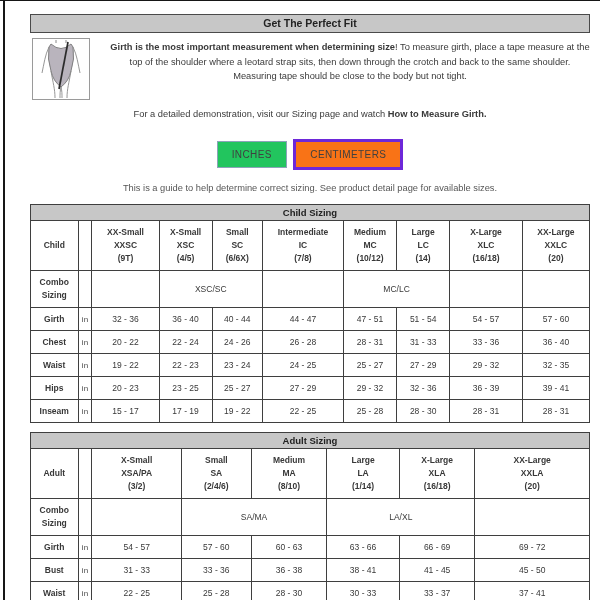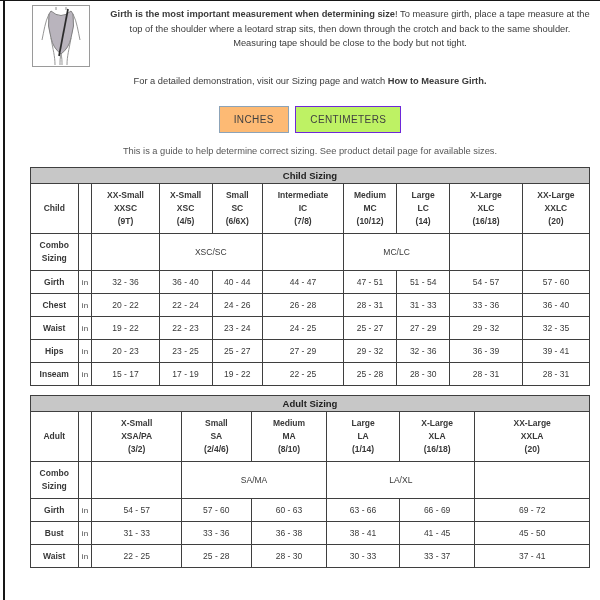--- a/index.html
+++ b/index.html
@@ -16,22 +16,22 @@
   .intro { display:flex; margin-top:5px;gap:8px; }
   .figure-box { width:58px; height:62px; border:1px solid #9a9a9a; background:#fff;
                 flex:0 0 auto; margin-left:2px; }
   .intro-text { flex:1; padding:2px 0 0 12px; font-size:9.3px; line-height:14.5px;
                 color:#3a3a3a; text-align:center; }
   .demo-line { margin-top:9px; text-align:center; font-size:9.3px; color:#3a3a3a; }
 
   .toggle-row { margin-top:20px; text-align:center; }
   .btn { display:inline-block; font-size:10px; color:#404040; padding:7px 14px;
          letter-spacing:0.4px; cursor:pointer; vertical-align:middle; }
-  .btn-selected { background:#fdba74; border:1px solid #8ca3b8; margin-right:2px; }
-  .btn-plain { background:#bef264; border:1px solid #6d28d9; }
+  .btn-selected { background:#22c55e; border:1px solid #8ca3b8; margin-right:2px; }
+  .btn-plain { background:#f97316; border:3px solid #6d28d9; }
 
   .note-line { margin-top:13px; text-align:center; font-size:9.3px; color:#565656; }
 
   table.size-table { border-collapse:collapse; width:560px; table-layout:fixed; }
   .child-table { margin-top:11px; }
   .adult-table { margin-top:9px; }
   .size-table td { border:1px solid #3f3f3f; text-align:center; color:#383838;
                    overflow:hidden; }
   td.title-cell { background:#c7c7c7; font-weight:bold; font-size:9.5px; padding:2px 4px; color:#222; }
   td.head-cell  { font-weight:bold; font-size:8.5px; line-height:13px; padding:5px 1px; }
@@ -42,20 +42,21 @@
   .head-cell span { display:block; }
 </style>
 </head>
 <body>
 
 <div class="frame-left"></div>
 <div class="frame-top"></div>
 
 <div class="page">
 
+  <div class="title-bar">Get The Perfect Fit</div>
 
   <div class="intro">
     <div class="figure-box">
       <svg width="56" height="60" viewBox="0 0 56 60">
         <path d="M23,4 L23,1 M33,4 L33,1" stroke="#8a8a8a" stroke-width="1" fill="none"></path>
         <path d="M18,5 Q28,14 38,5 L40,8 Q42,20 38,32 Q36,42 28,48 Q20,42 18,32 Q14,20 16,8 Z" fill="#b9b4bd" stroke="#777" stroke-width="0.9"></path>
         <path d="M16,8 C12,16 11,25 9,34 M40,8 C44,16 45,25 47,34" stroke="#8a8a8a" stroke-width="0.9" fill="none"></path>
         <path d="M18,32 C20,44 22,50 22,59 M38,32 C36,44 34,50 34,59 M28,48 C27,52 27,55 27,59 M28,48 C29,52 29,55 29,59" stroke="#8a8a8a" stroke-width="0.9" fill="none"></path>
         <path d="M35,3 L26,50" stroke="#2b2b2b" stroke-width="1.7" fill="none"></path>
       </svg>

